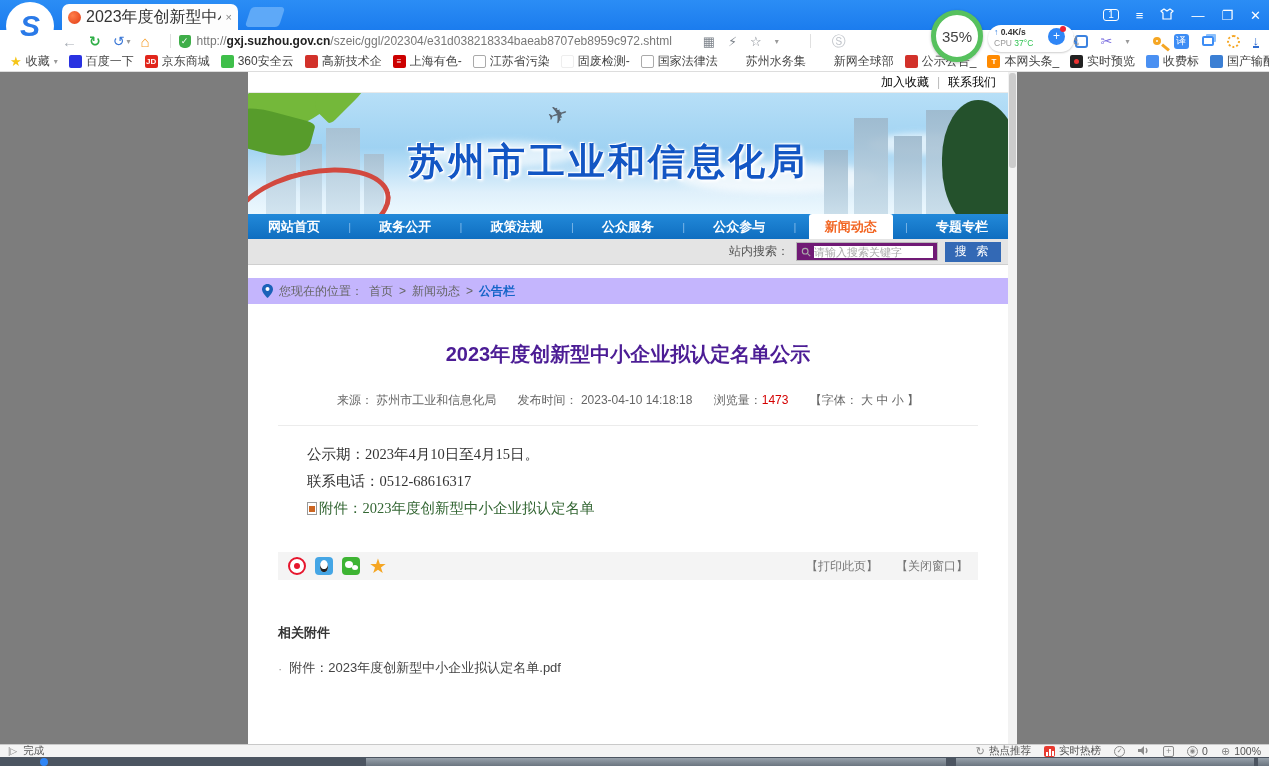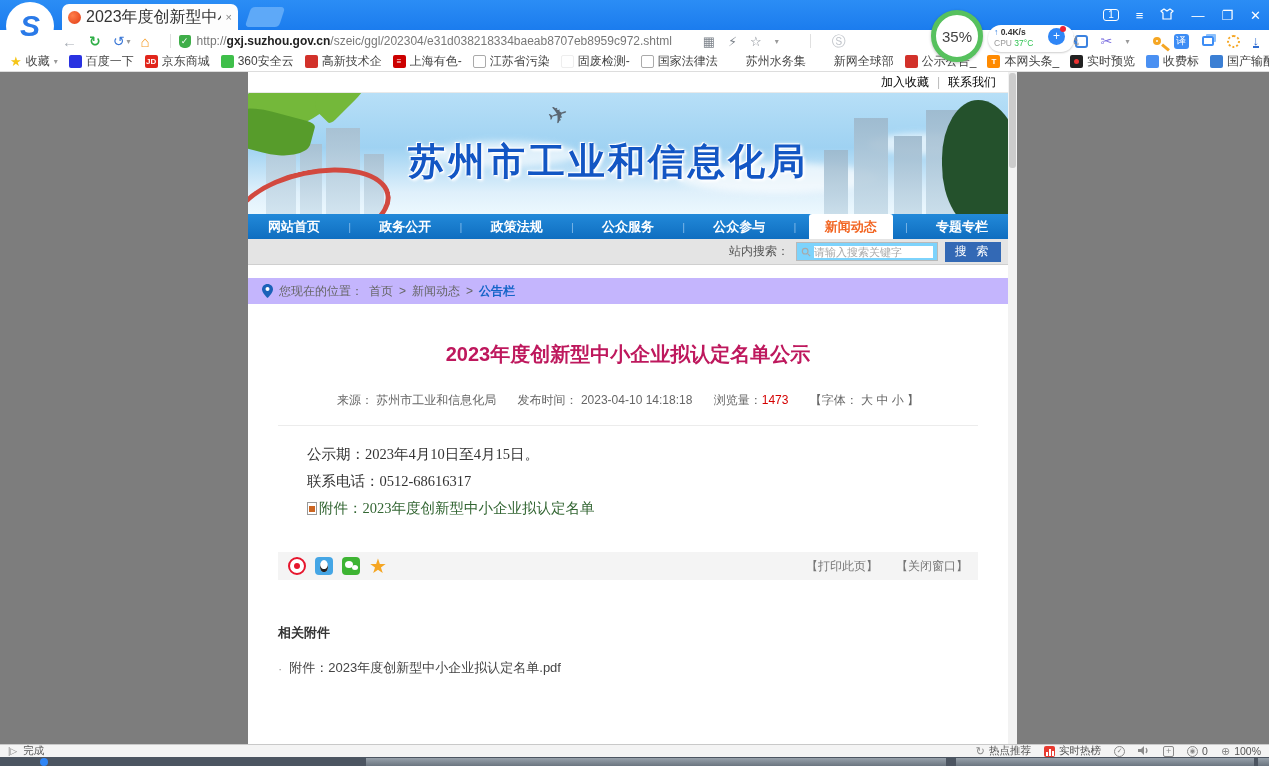--- a/index.html
+++ b/index.html
@@ -112,34 +112,34 @@
 
   .mainnav { height:25px; background:linear-gradient(180deg,#2289d9,#0f6ec0); display:flex; align-items:stretch;
     justify-content:space-between; padding:0 4px; }
   .nav-item { display:flex; align-items:center; padding:0 16px; color:#fff; font-size:13px; font-weight:bold; cursor:pointer; }
   .nav-item.active { background:#fff; color:#f26522; border-radius:3px 3px 0 0; }
   .nav-sep { display:flex; align-items:center; color:#7fb8e8; font-size:11px; }
 
   .searchrow { height:26px; background:#e4e4e4; border-bottom:1px solid #cfcfcf; display:flex; align-items:center;
     justify-content:flex-end; gap:7px; padding-right:7px; }
   .search-label { font-size:12px; color:#555; }
-  .search-field { width:142px; height:19px; background:#7dd3fc; border:1px solid #b9b9b9; display:flex; align-items:center; padding:0 4px; gap:3px; }
+  .search-field { width:142px; height:19px; background:#701a75; border:1px solid #b9b9b9; display:flex; align-items:center; padding:0 4px; gap:3px; }
   .search-field input { border:none; outline:none; width:100%; font-size:11px; color:#444; }
   .search-field input::placeholder { color:#a9a9a9; }
   .search-btn { width:56px; height:20px; background:#3369b5; color:#ffffff; font-size:12px; border:none;
     letter-spacing:3px; cursor:pointer; }
   .mag { width:10px; height:10px; flex:0 0 auto; }
 
   .breadcrumb { margin-top:13px; height:26px; background:#c4b5fd; display:flex; align-items:center; gap:6px;
     padding-left:14px; font-size:12px; color:#666; }
   .crumb-link { cursor:pointer; color:#666; }
   .crumb-cur { color:#1464c8; font-weight:bold; cursor:pointer; }
   .pin { width:11px; height:14px; }
 
-  .art-title { margin-top:37px; text-align:center; font-size:20px; font-weight:bold; color:#be185d;
+  .art-title { margin-top:37px; text-align:center; font-size:20px; font-weight:bold; color:#4c1d95;
     font-family:"Liberation Sans","DejaVu Sans",sans-serif; }
   .art-meta { margin-top:24px; text-align:center; font-size:12px; color:#666; }
   .art-meta .seg { margin:0 9px; }
   .views-num { color:#d40000; }
   .meta-divider { margin:16px 30px 0; border-bottom:1px solid #ececec; }
 
   .art-body { margin:15px 30px 0; font-family:"Liberation Serif","DejaVu Serif",serif;
     font-size:14.5px; color:#333; line-height:27px; }
   .art-body p { text-indent:2em; }
   .attach-line { color:#336633; display:flex; align-items:center; }

